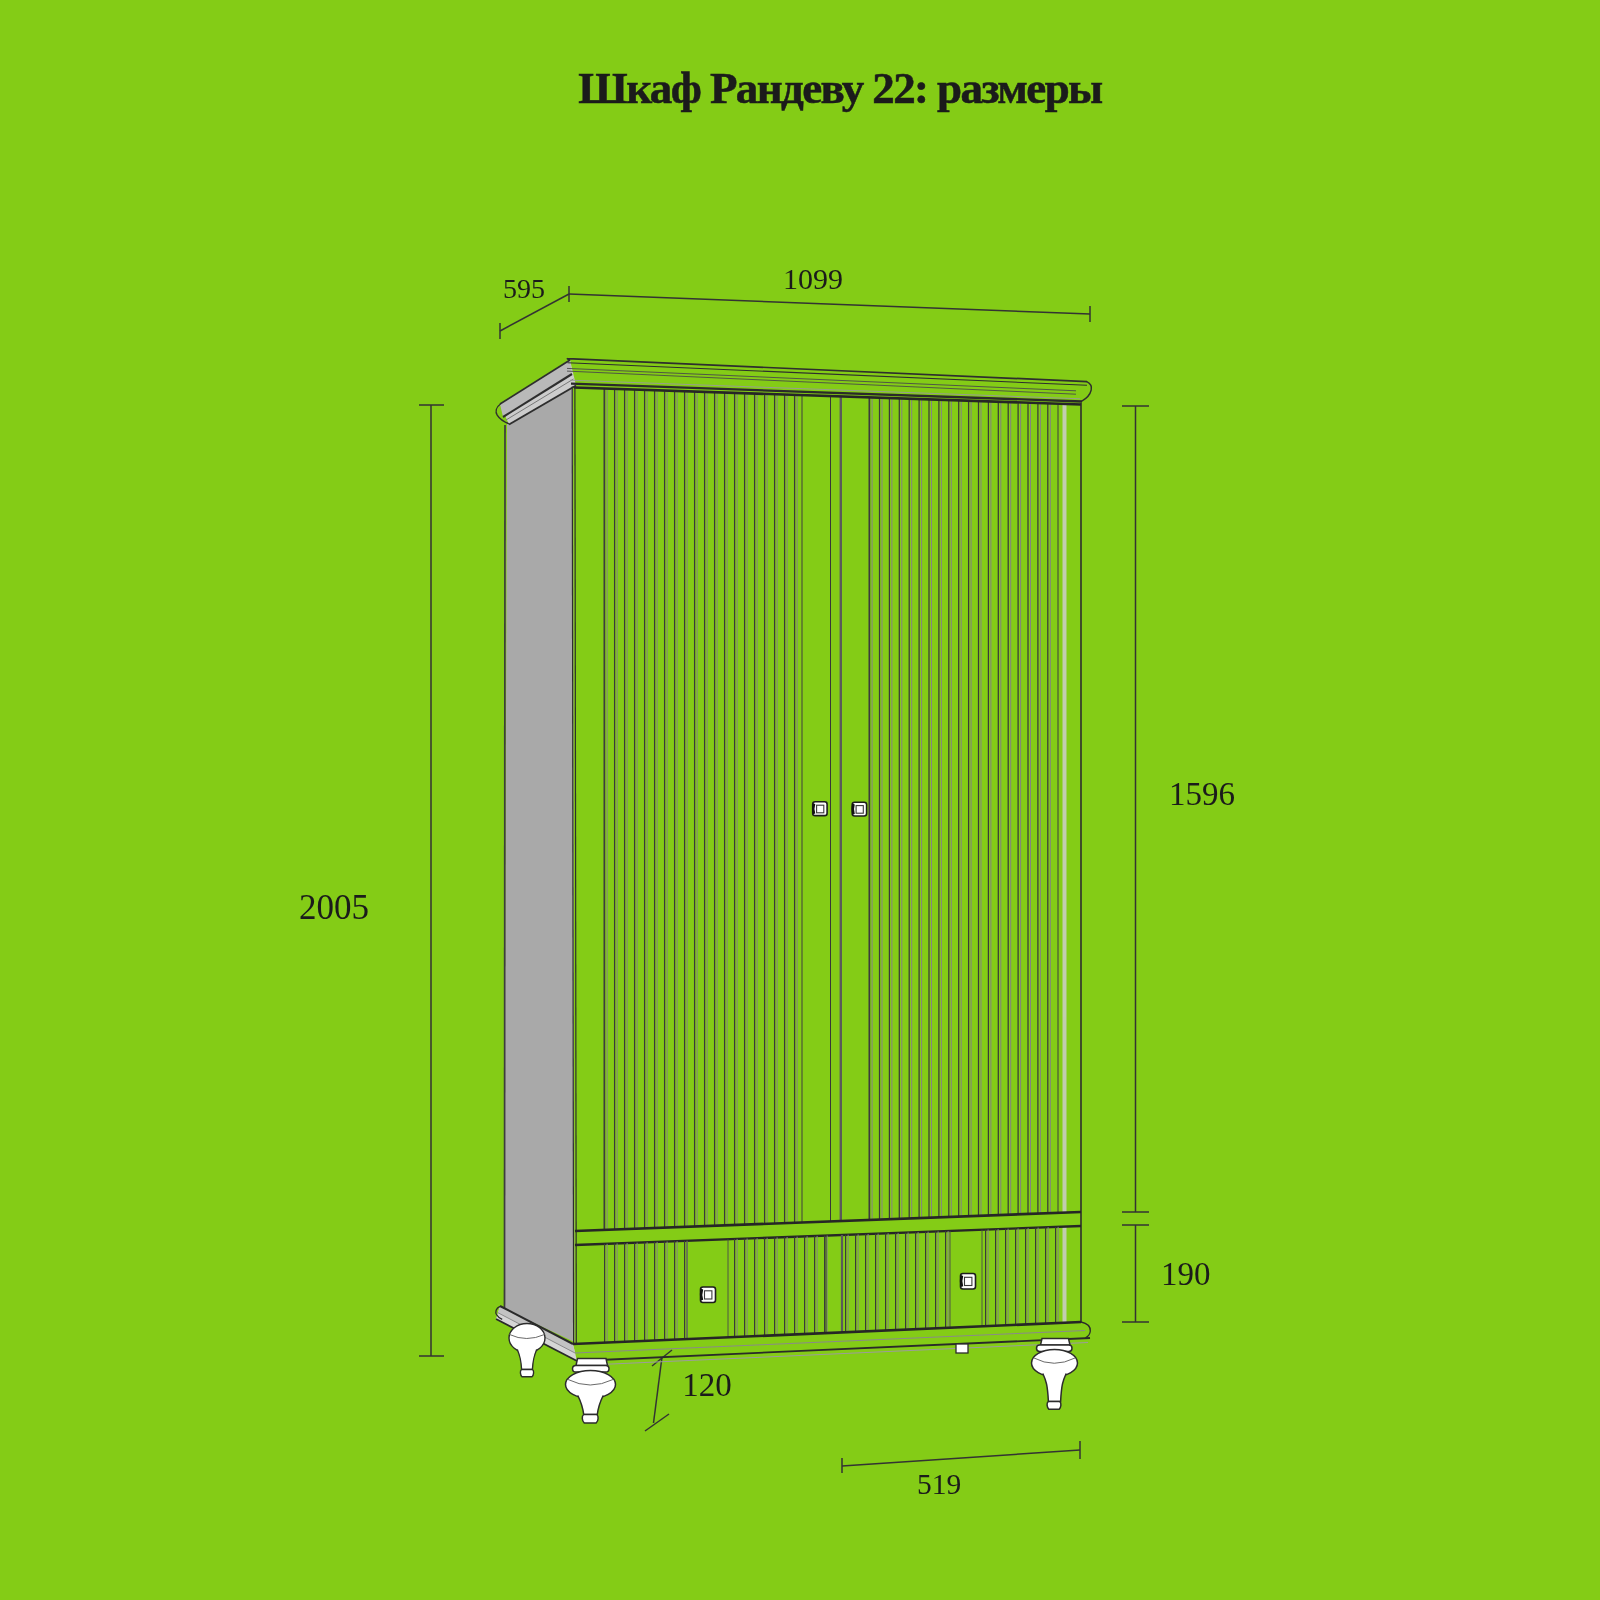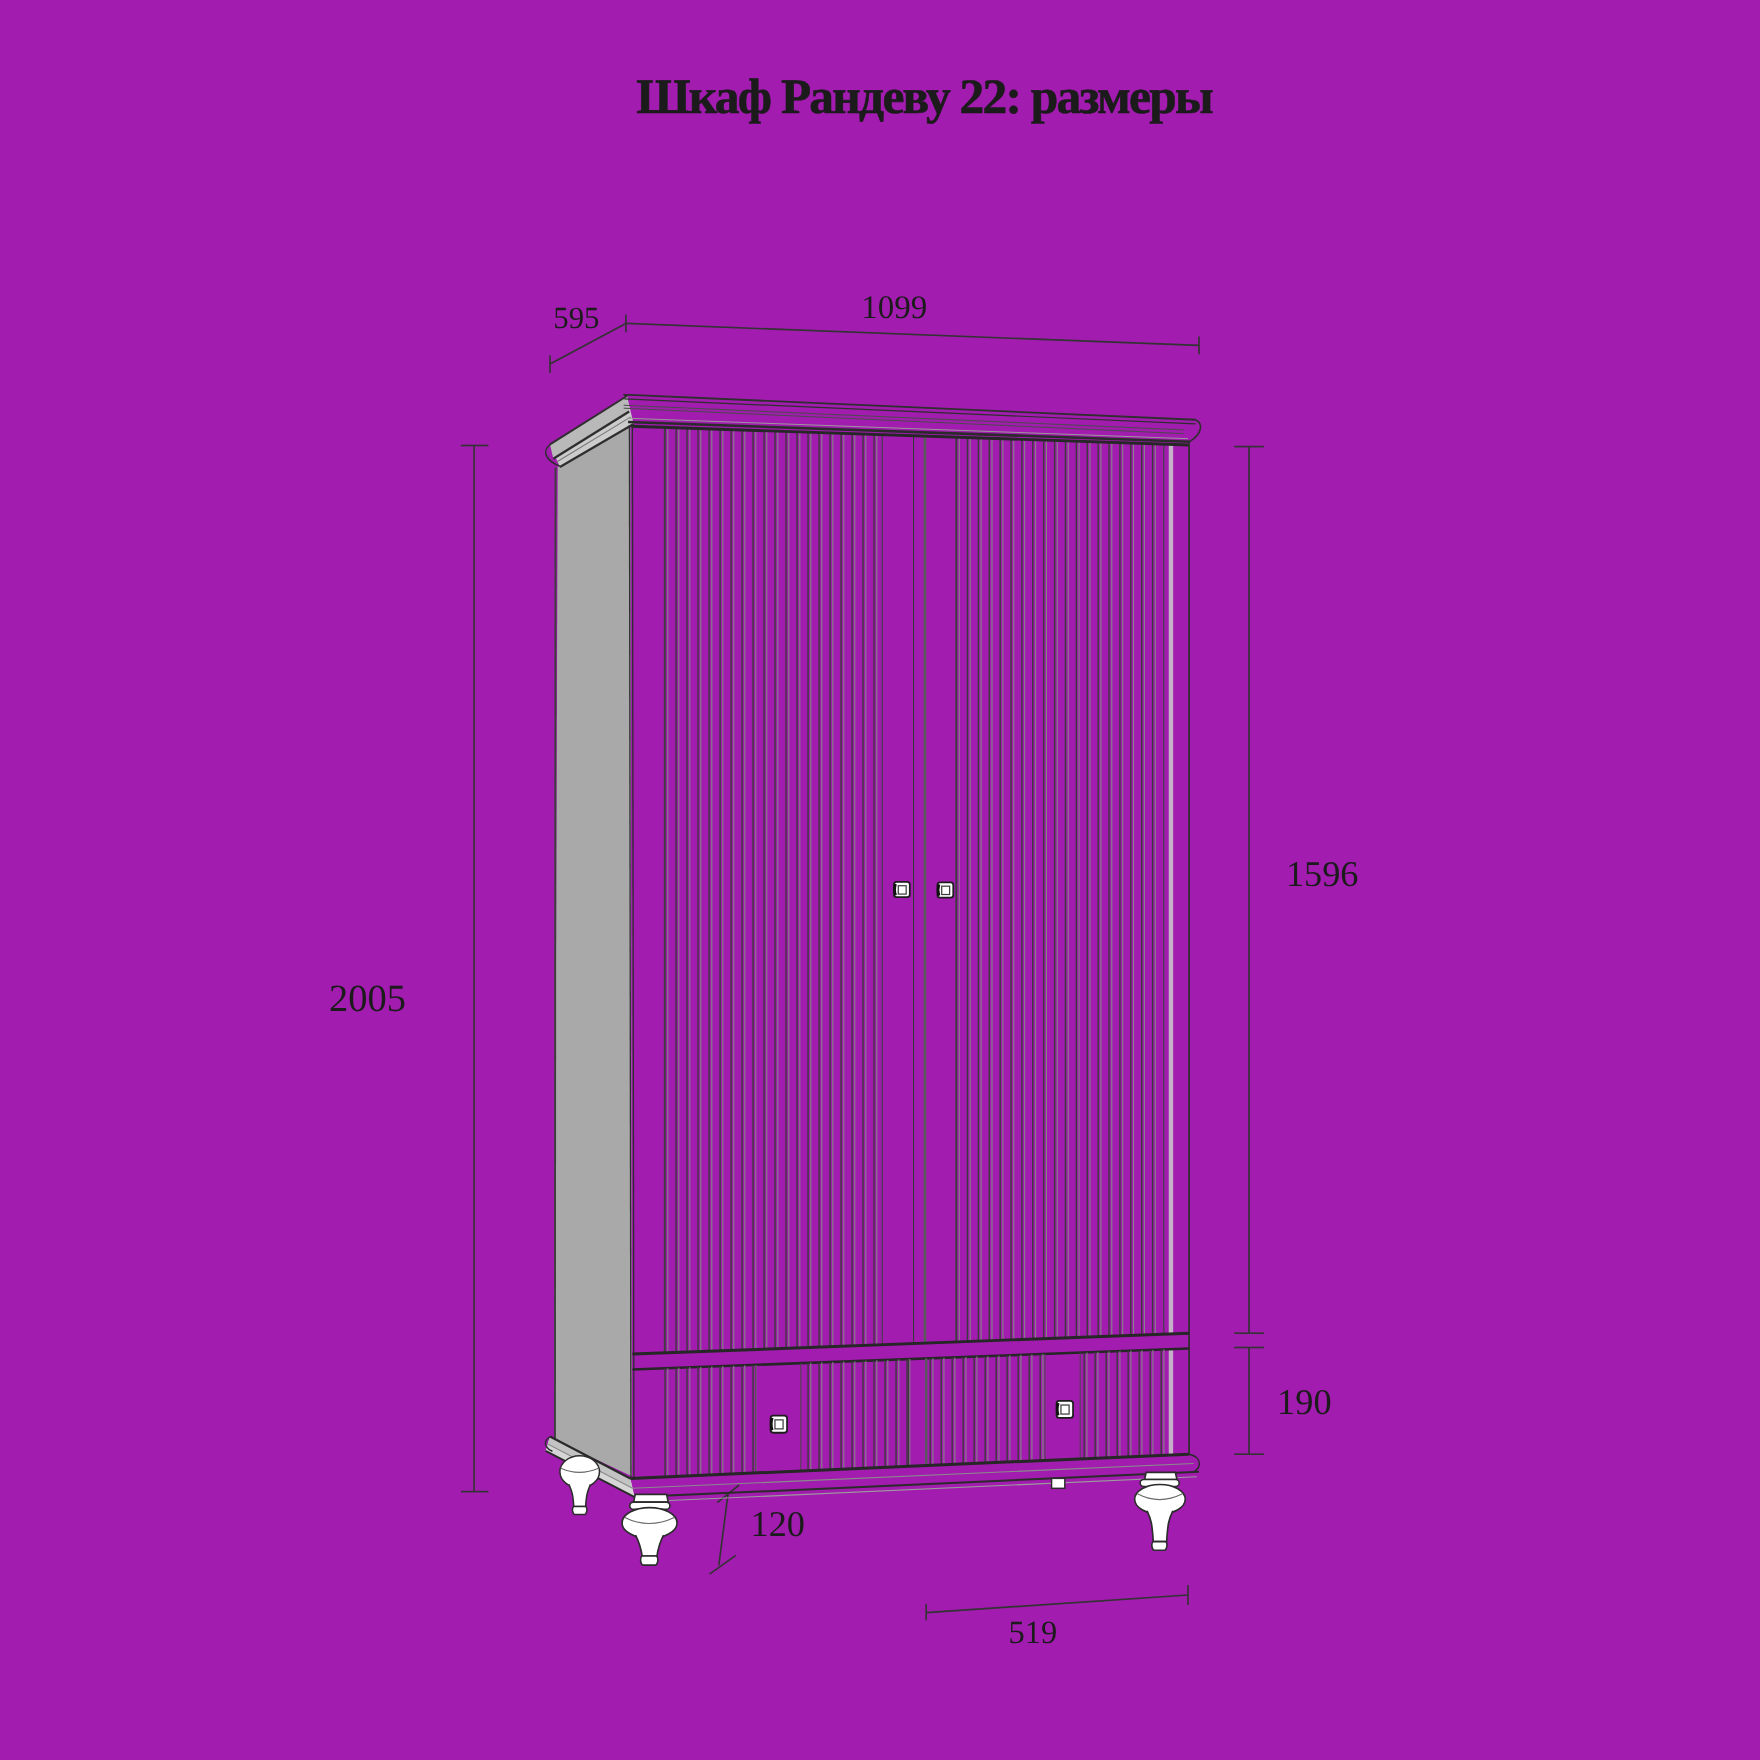--- a/index.html
+++ b/index.html
@@ -1,16 +1,16 @@
 <!DOCTYPE html>
 <html><head>
 <meta charset="utf-8">
 <style>
   html,body{margin:0;padding:0;background:#ffffff;}
-  .page{width:1600px;height:1600px;position:relative;background:#a21caf;overflow:hidden;}
+  .page{width:1600px;height:1600px;position:relative;background:#84cc16;overflow:hidden;}
   svg{position:absolute;left:0;top:0;}
   text{font-family:"Liberation Serif", serif;fill:#1b1b1b;-webkit-font-smoothing:antialiased;}
 </style>
 </head>
 <body>
 <div class="page">
 <svg width="1600" height="1600" viewBox="0 0 1600 1600">
 
 <g>
   <text x="840" y="103" font-size="45" font-weight="bold" letter-spacing="-1.6" stroke="#1b1b1b" stroke-width="0.55" text-anchor="middle">Шкаф Рандеву 22: размеры</text>

